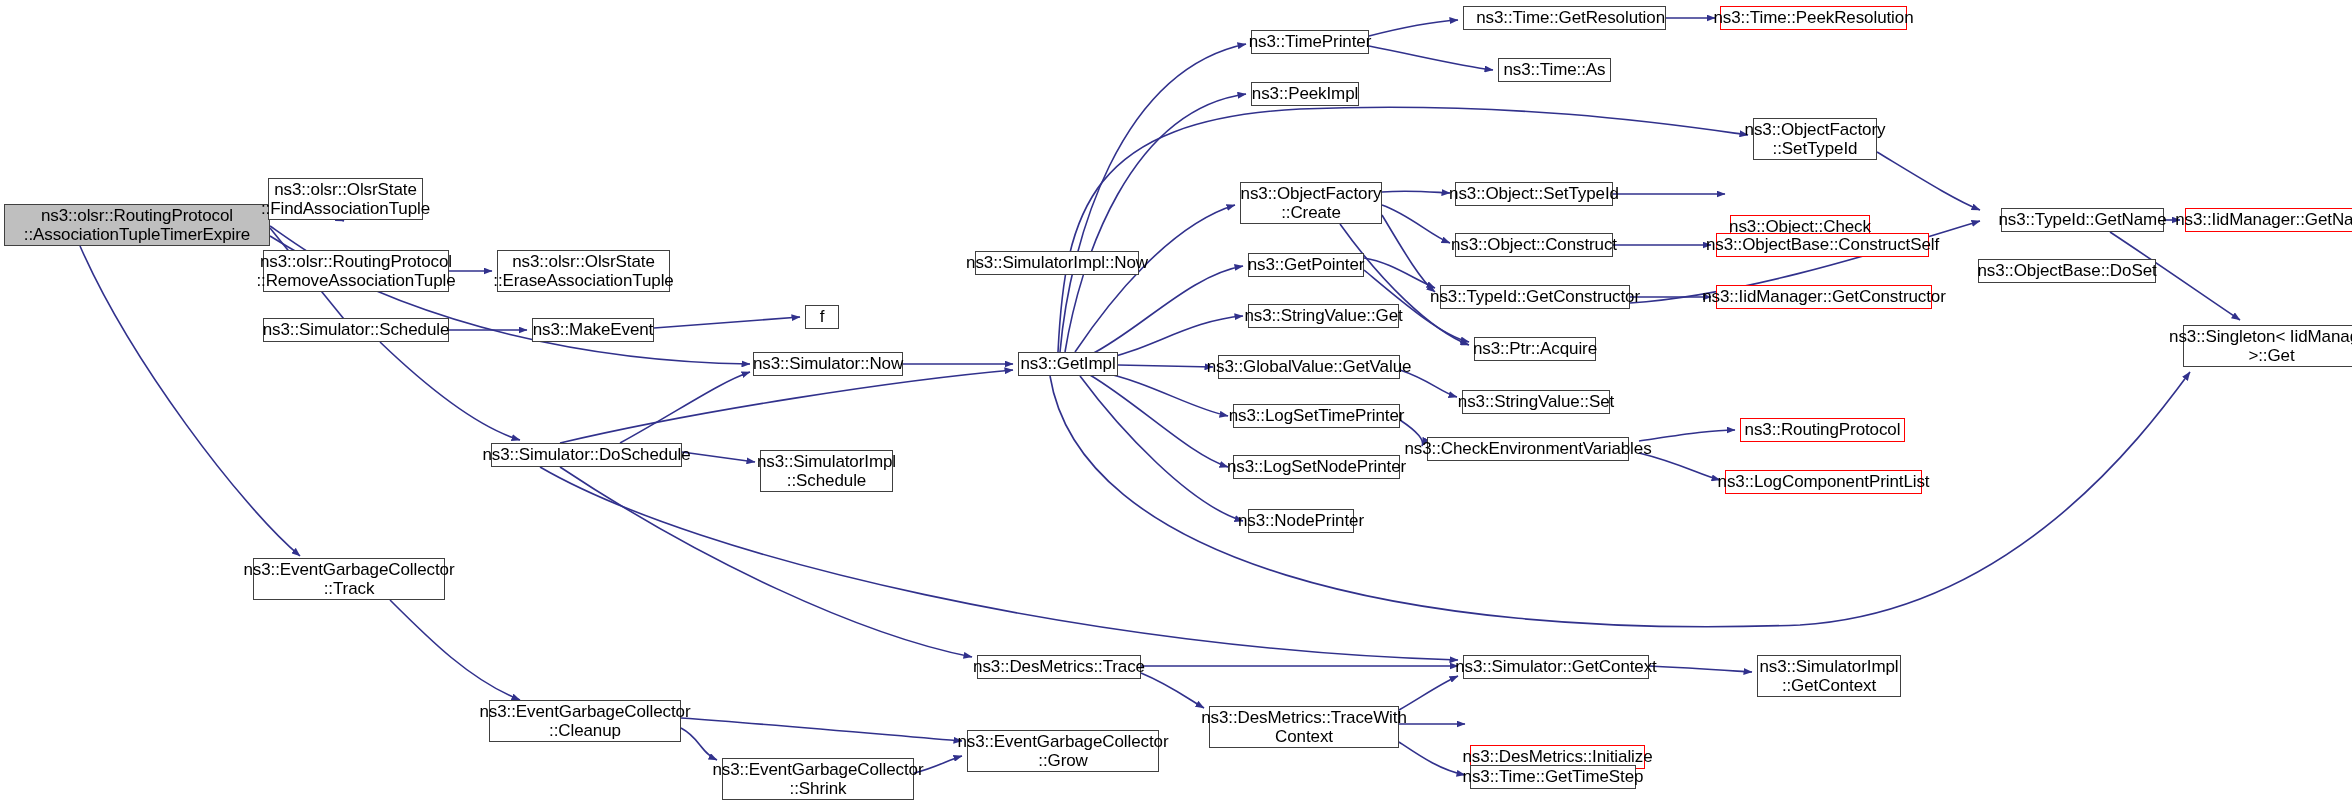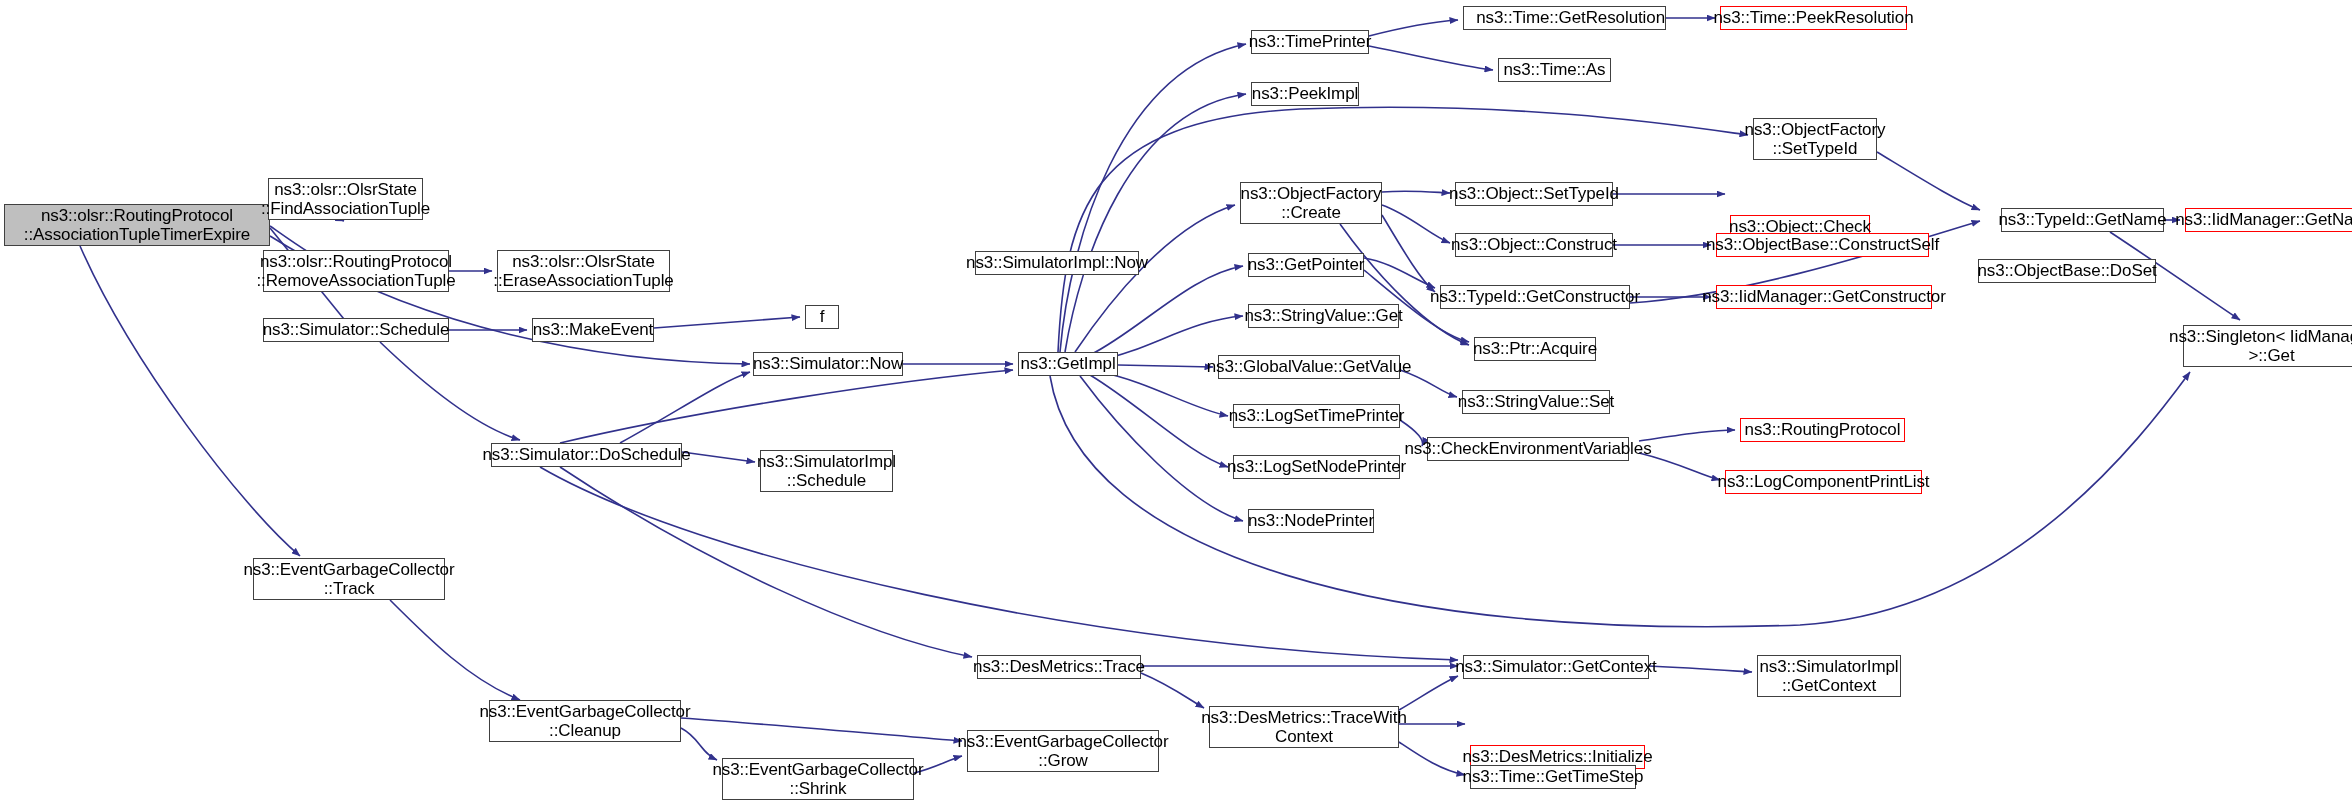--- a/index.html
+++ b/index.html
@@ -142,21 +142,21 @@
       <div class="gnode red" title="ns3::Time::PeekResolution" style="left: 1720px; top: 6px; width: 187px; height: 24px;"><span>ns3::Time::PeekResolution</span></div>
       <div class="gnode" title="ns3::ObjectFactory::SetTypeId" style="left: 1753px; top: 118px; width: 124px; height: 42px;"><span>ns3::ObjectFactory
 ::SetTypeId</span></div>
       <div class="gnode" title="ns3::ObjectFactory::Create" style="left: 1240px; top: 182px; width: 142px; height: 42px;"><span>ns3::ObjectFactory
 ::Create</span></div>
       <div class="gnode" title="ns3::GetPointer" style="left: 1248px; top: 253px; width: 116px; height: 24px;"><span>ns3::GetPointer</span></div>
       <div class="gnode" title="ns3::StringValue::Get" style="left: 1248px; top: 304px; width: 151px; height: 24px;"><span>ns3::StringValue::Get</span></div>
       <div class="gnode" title="ns3::GlobalValue::GetValue" style="left: 1218px; top: 355px; width: 182px; height: 24px;"><span>ns3::GlobalValue::GetValue</span></div>
       <div class="gnode" title="ns3::LogSetTimePrinter" style="left: 1233px; top: 404px; width: 167px; height: 24px;"><span>ns3::LogSetTimePrinter</span></div>
       <div class="gnode" title="ns3::LogSetNodePrinter" style="left: 1233px; top: 455px; width: 167px; height: 24px;"><span>ns3::LogSetNodePrinter</span></div>
-      <div class="gnode" title="ns3::NodePrinter" style="left: 1248px; top: 509px; width: 126px; height: 24px;"><span>ns3::NodePrinter</span></div>
+      <div class="gnode" title="ns3::NodePrinter" style="left: 1248px; top: 509px; width: 106px; height: 24px;"><span>ns3::NodePrinter</span></div>
       <div class="gnode" title="ns3::Object::SetTypeId" style="left: 1455px; top: 182px; width: 158px; height: 24px;"><span>ns3::Object::SetTypeId</span></div>
       <div class="gnode" title="ns3::Object::Construct" style="left: 1455px; top: 233px; width: 158px; height: 24px;"><span>ns3::Object::Construct</span></div>
       <div class="gnode" title="ns3::TypeId::GetConstructor" style="left: 1440px; top: 285px; width: 190px; height: 24px;"><span>ns3::TypeId::GetConstructor</span></div>
       <div class="gnode" title="ns3::Ptr::Acquire" style="left: 1474px; top: 337px; width: 122px; height: 24px;"><span>ns3::Ptr::Acquire</span></div>
       <div class="gnode" title="ns3::StringValue::Set" style="left: 1462px; top: 390px; width: 148px; height: 24px;"><span>ns3::StringValue::Set</span></div>
       <div class="gnode" title="ns3::CheckEnvironmentVariables" style="left: 1427px; top: 437px; width: 202px; height: 24px;"><span>ns3::CheckEnvironmentVariables</span></div>
       <div class="gnode red" title="ns3::Object::Check" style="left: 1730px; top: 182px; width: 140px; height: 24px; margin-top: 33px;"><span>ns3::Object::Check</span></div>
       <div class="gnode red" title="ns3::ObjectBase::ConstructSelf" style="left: 1716px; top: 233px; width: 213px; height: 24px; text-align: center;"><span>ns3::ObjectBase::ConstructSelf</span></div>
       <div class="gnode red" title="ns3::IidManager::GetConstructor" style="left: 1716px; top: 285px; width: 216px; height: 24px;"><span>ns3::IidManager::GetConstructor</span></div>
       <div class="gnode red" title="ns3::ComponentExists" style="left: 1740px; top: 418px; width: 165px; height: 24px;"><span>ns3::RoutingProtocol</span></div>

